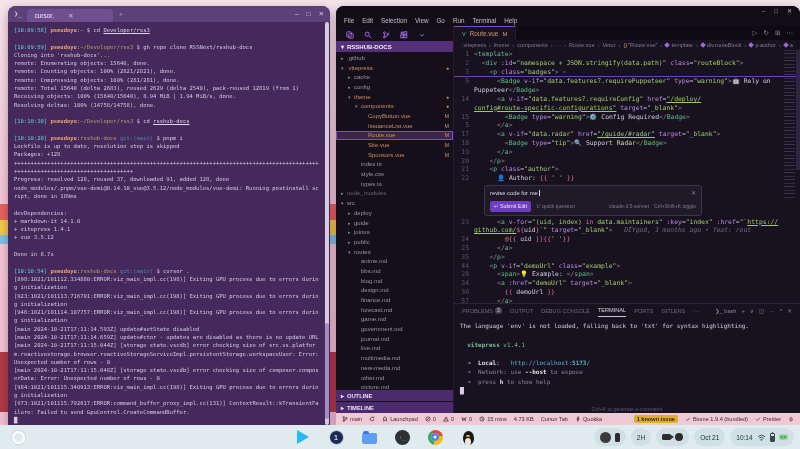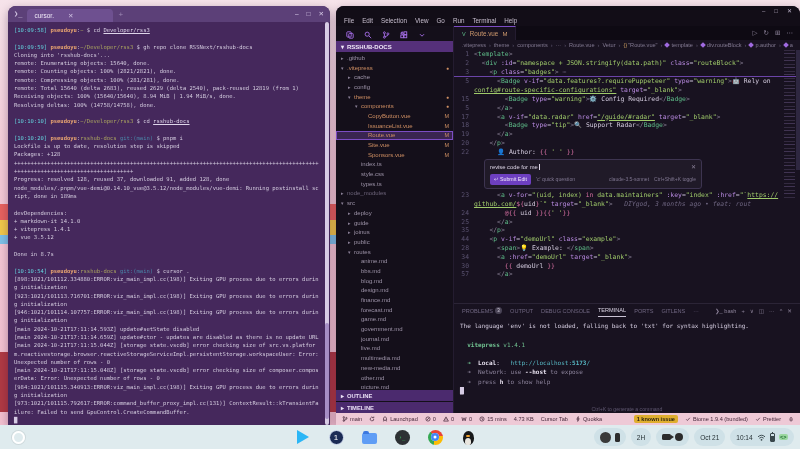--- a/index.html
+++ b/index.html
@@ -493,20 +493,28 @@
             <div class="crow fold">
               <span class="gut">3</span>
               <span class="ccode"><span class="seg-x">    </span><span class="seg-g">&lt;</span><span class="seg-t">p</span><span class="seg-x"> </span><span class="seg-a">class</span><span class="seg-g">=</span><span class="seg-s">"badges"</span><span class="seg-g">&gt;</span><span class="seg-d"> ⋯</span></span>
             </div>
             <div class="crow">
               <span class="gut">5</span>
               <span class="ccode"><span class="seg-x">      </span><span class="seg-g">&lt;</span><span class="seg-t">Badge</span><span class="seg-x"> </span><span class="seg-a">v-if</span><span class="seg-g">=</span><span class="seg-s">"data.features?.requirePuppeteer"</span><span class="seg-x"> </span><span class="seg-a">type</span><span class="seg-g">=</span><span class="seg-s">"warning"</span><span class="seg-g">&gt;</span><span class="seg-x">🤖 Rely on</span></span>
             </div>
             <div class="crow">
               <span class="gut"></span>
+              <span class="ccode"><span class="seg-x">Puppeteer</span><span class="seg-g">&lt;/</span><span class="seg-t">Badge</span><span class="seg-g">&gt;</span></span>
+            </div>
+            <div class="crow">
+              <span class="gut">14</span>
+              <span class="ccode"><span class="seg-x">      </span><span class="seg-g">&lt;</span><span class="seg-t">a</span><span class="seg-x"> </span><span class="seg-a">v-if</span><span class="seg-g">=</span><span class="seg-s">"data.features?.requireConfig"</span><span class="seg-x"> </span><span class="seg-a">href</span><span class="seg-g">=</span><span class="seg-l">"/deploy/</span></span>
+            </div>
+            <div class="crow">
+              <span class="gut"></span>
               <span class="ccode"><span class="seg-l">config#route-specific-configurations"</span><span class="seg-x"> </span><span class="seg-a">target</span><span class="seg-g">=</span><span class="seg-s">"_blank"</span><span class="seg-g">&gt;</span></span>
             </div>
             <div class="crow">
               <span class="gut">15</span>
               <span class="ccode"><span class="seg-x">        </span><span class="seg-g">&lt;</span><span class="seg-t">Badge</span><span class="seg-x"> </span><span class="seg-a">type</span><span class="seg-g">=</span><span class="seg-s">"warning"</span><span class="seg-g">&gt;</span><span class="seg-x">⚙️ Config Required</span><span class="seg-g">&lt;/</span><span class="seg-t">Badge</span><span class="seg-g">&gt;</span></span>
             </div>
             <div class="crow">
               <span class="gut">5</span>
               <span class="ccode"><span class="seg-x">      </span><span class="seg-g">&lt;/</span><span class="seg-t">a</span><span class="seg-g">&gt;</span></span>
             </div>
@@ -518,20 +526,24 @@
               <span class="gut">18</span>
               <span class="ccode"><span class="seg-x">        </span><span class="seg-g">&lt;</span><span class="seg-t">Badge</span><span class="seg-x"> </span><span class="seg-a">type</span><span class="seg-g">=</span><span class="seg-s">"tip"</span><span class="seg-g">&gt;</span><span class="seg-x">🔍 Support Radar</span><span class="seg-g">&lt;/</span><span class="seg-t">Badge</span><span class="seg-g">&gt;</span></span>
             </div>
             <div class="crow">
               <span class="gut">19</span>
               <span class="ccode"><span class="seg-x">      </span><span class="seg-g">&lt;/</span><span class="seg-t">a</span><span class="seg-g">&gt;</span></span>
             </div>
             <div class="crow">
               <span class="gut">20</span>
               <span class="ccode"><span class="seg-x">    </span><span class="seg-g">&lt;/</span><span class="seg-t">p</span><span class="seg-g">&gt;</span></span>
+            </div>
+            <div class="crow">
+              <span class="gut">21</span>
+              <span class="ccode"><span class="seg-x">    </span><span class="seg-g">&lt;</span><span class="seg-t">p</span><span class="seg-x"> </span><span class="seg-a">class</span><span class="seg-g">=</span><span class="seg-s">"author"</span><span class="seg-g">&gt;</span></span>
             </div>
             <div class="crow">
               <span class="gut">22</span>
               <span class="ccode"><span class="seg-x">      👤 Author: </span><span class="seg-k">{{</span><span class="seg-s"> ' ' </span><span class="seg-k">}}</span></span>
             </div>
           </div>
         <div class="ai-widget">
           <div class="ai-row1">
             <span class="ai-prompt">revise code for me</span>
               <span class="ai-caret"></span>

